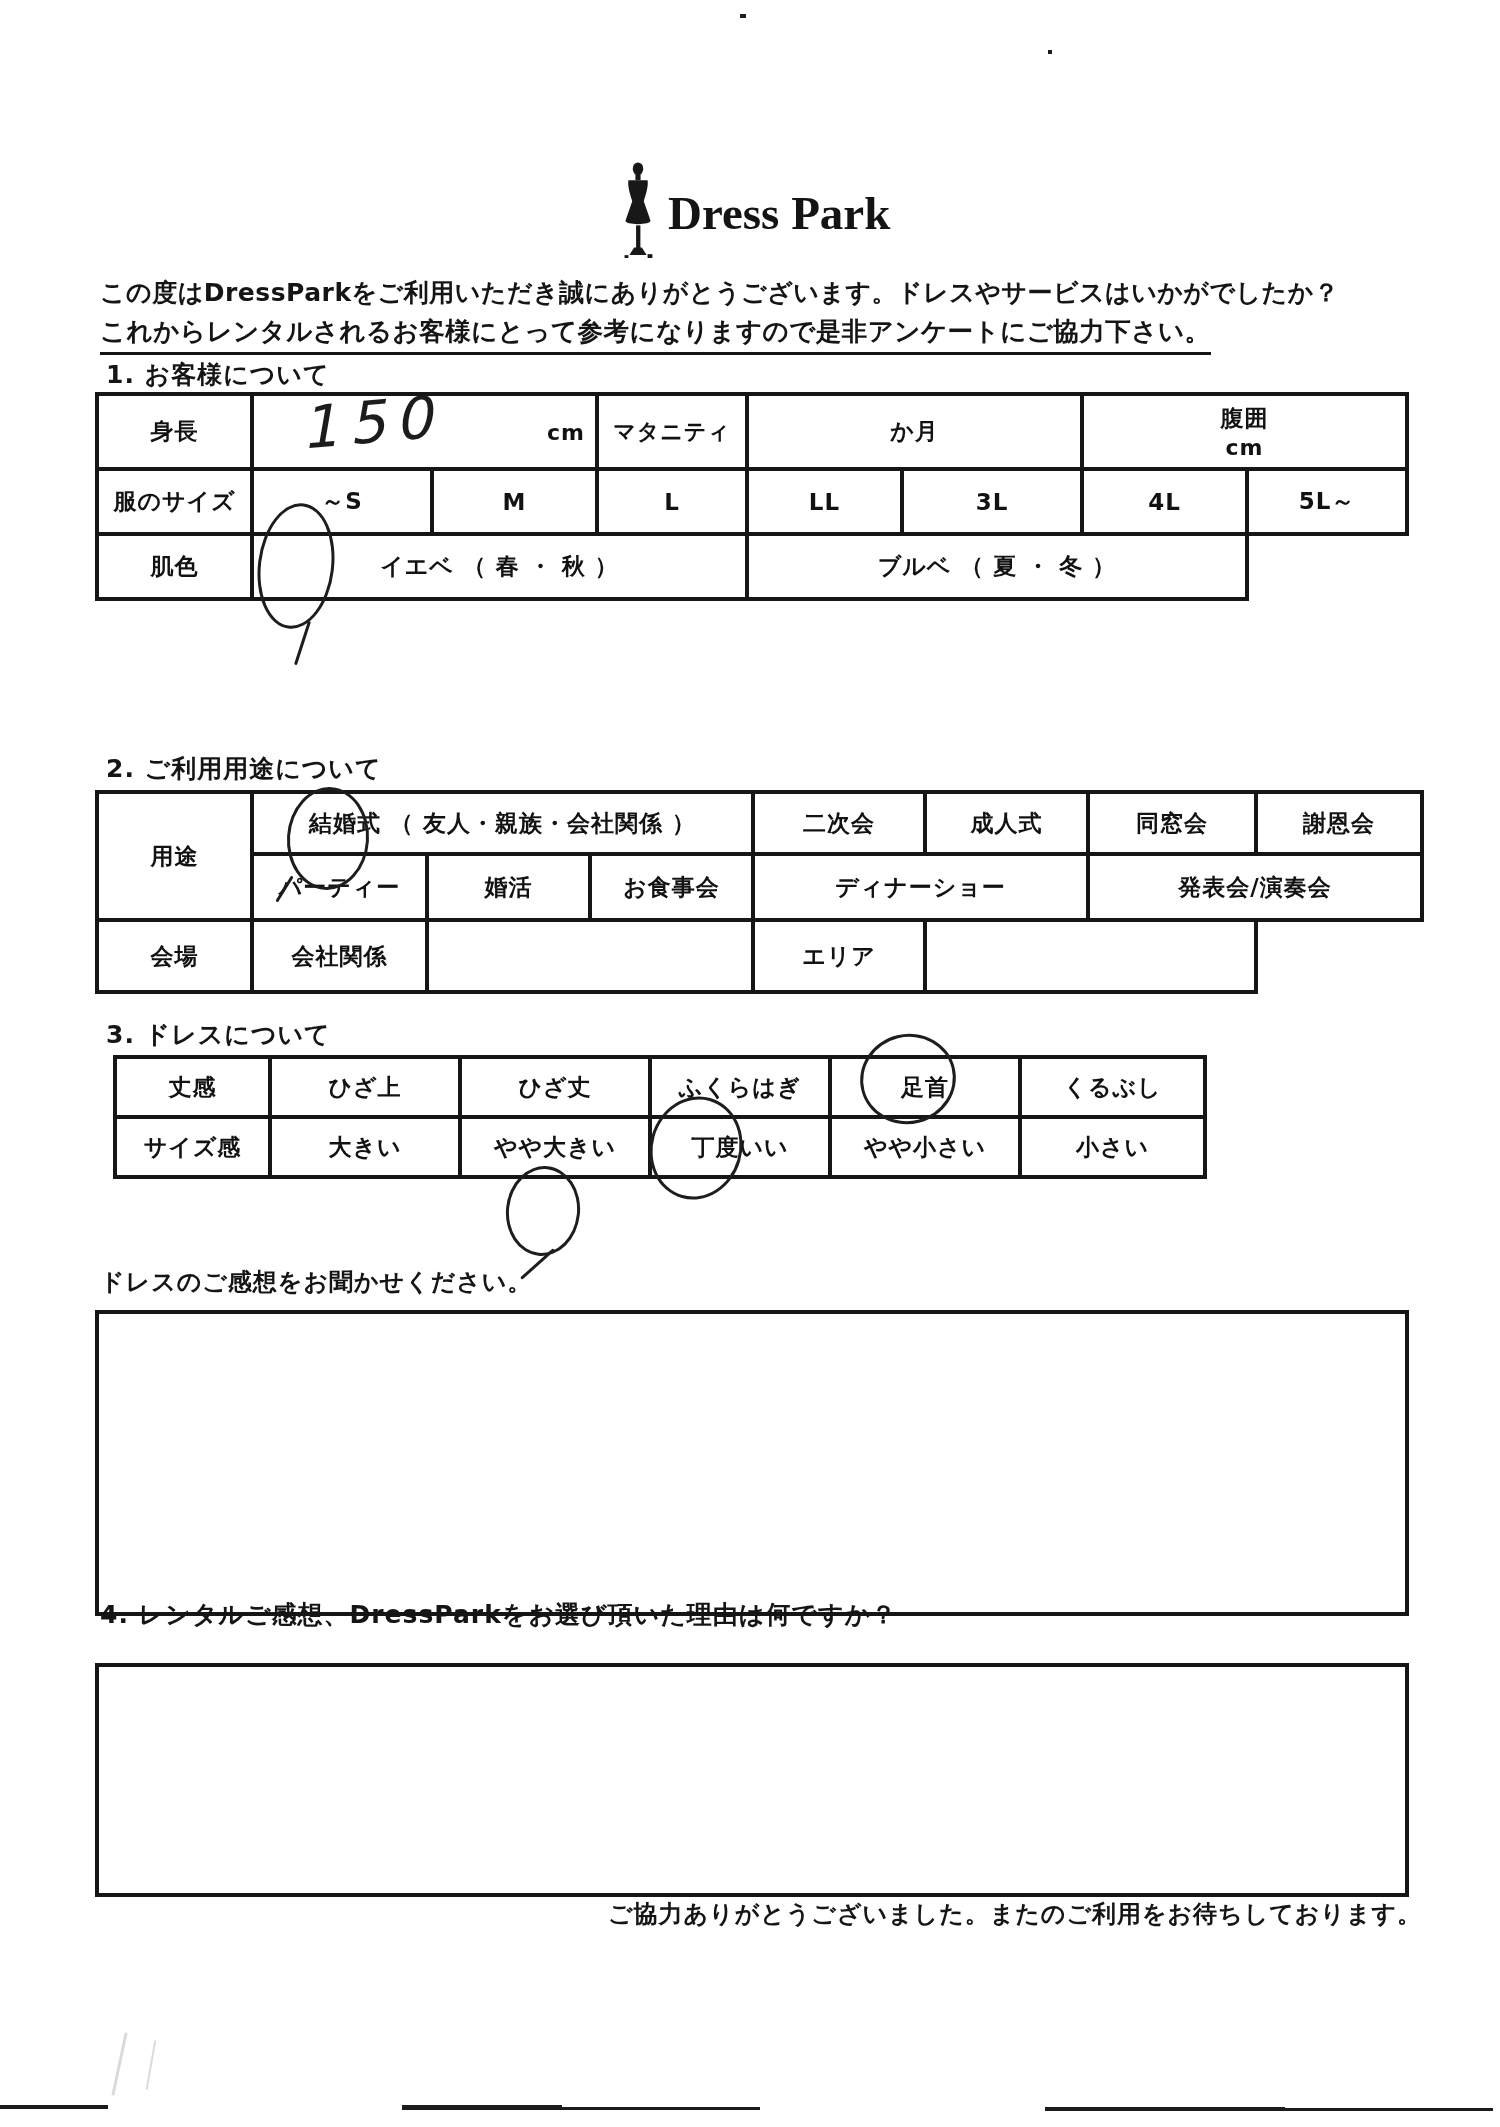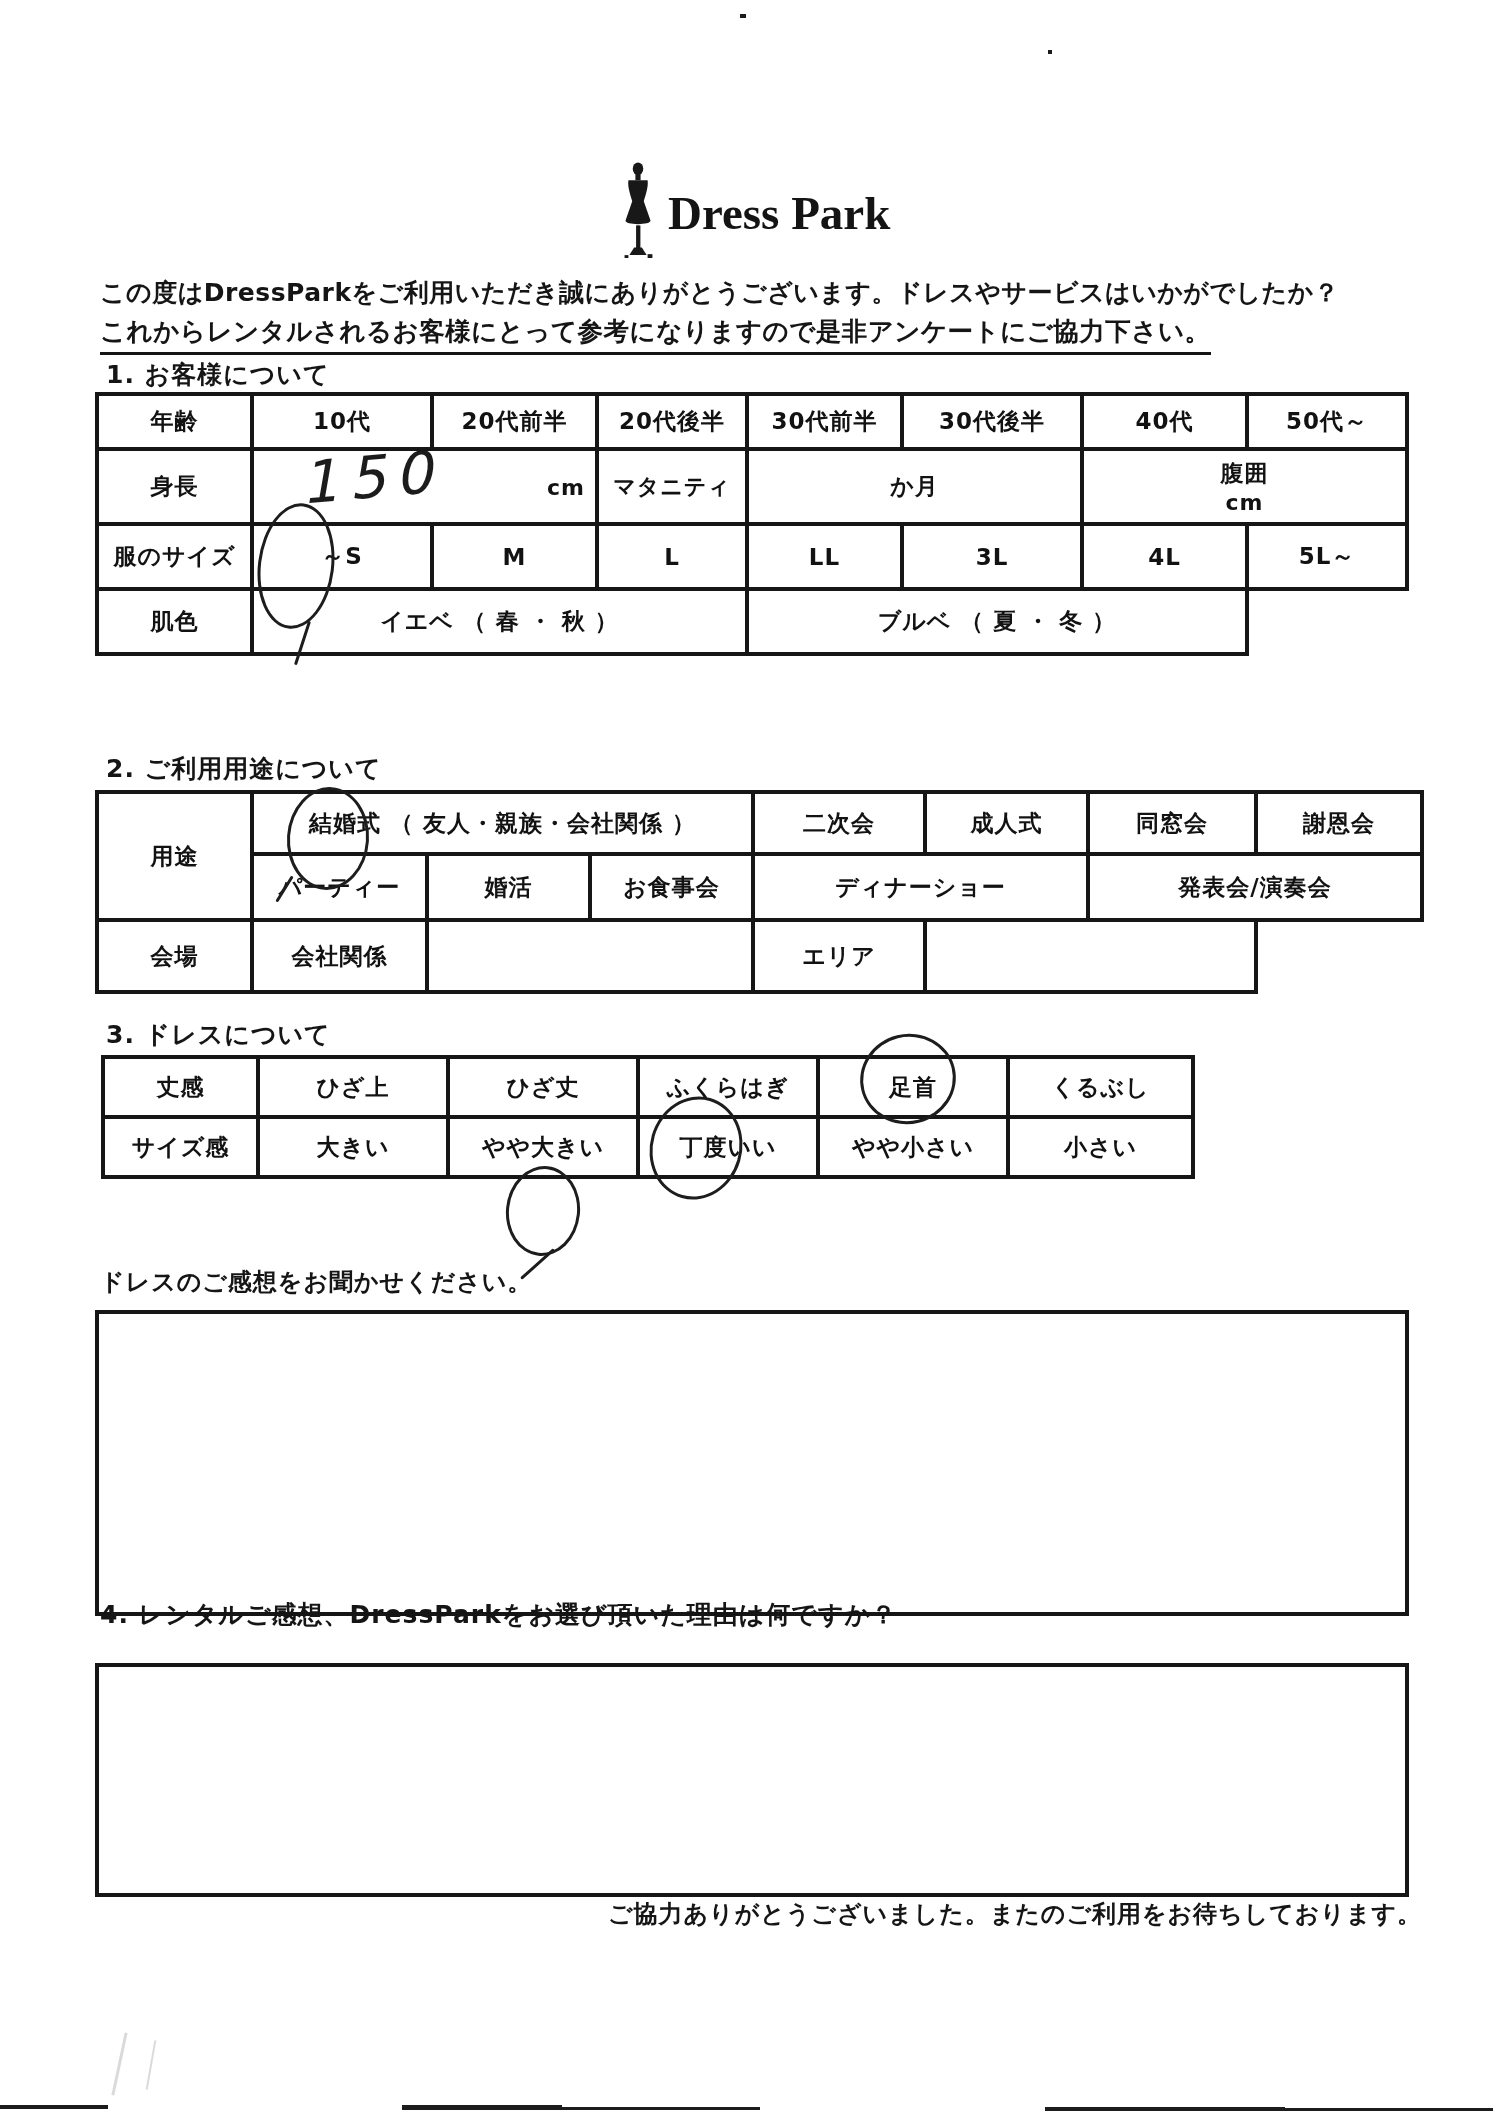--- a/index.html
+++ b/index.html
@@ -82,30 +82,20 @@
       <col style="width:155px">
         <col style="width:180px">
         <col style="width:165px">
         <col style="width:150px">
       <col style="width:155px">
         <col style="width:180px">
         <col style="width:165px">
         <col style="width:160px">
     </colgroup>
     <tbody>
-        <tr style="height:55px">
-      <td>年齢</td>
-      <td>10代</td>
-      <td>20代前半</td>
-      <td>20代後半</td>
-      <td>30代前半</td>
-      <td>30代後半</td>
-      <td>40代</td>
-      <td>50代～</td>
-    </tr>
     <tr style="height:75px">
       <td>身長</td>
       <td colspan="2" class="rel">
         <span class="hw150">150</span>
         <span class="unit-r">cm</span>
       </td>
       <td style="font-size:22px">マタニティ</td>
       <td colspan="2">か月</td>
       <td colspan="2">
         <span class="half">腹囲</span>
@@ -166,21 +156,21 @@
       <td colspan="2"></td>
       <td>エリア</td>
       <td colspan="2"></td>
       <td class="ghost"></td>
     </tr>
   </tbody>
     </table>
 
   <div class="abs h-sec" style="left:106px;top:1018px;">3. ドレスについて</div>
 
-  <table class="t abs" style="left:101px;top:1055px;">
+  <table class="t abs" style="left:113px;top:1055px;">
     <colgroup>
       <col style="width:155px">
         <col style="width:190px">
         <col style="width:190px">
       <col style="width:180px">
         <col style="width:190px">
         <col style="width:185px">
     </colgroup>
     <tbody>
         <tr style="height:60px">

